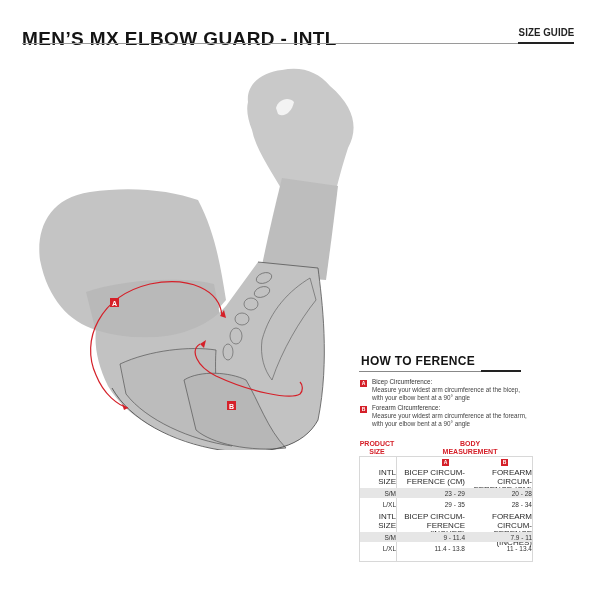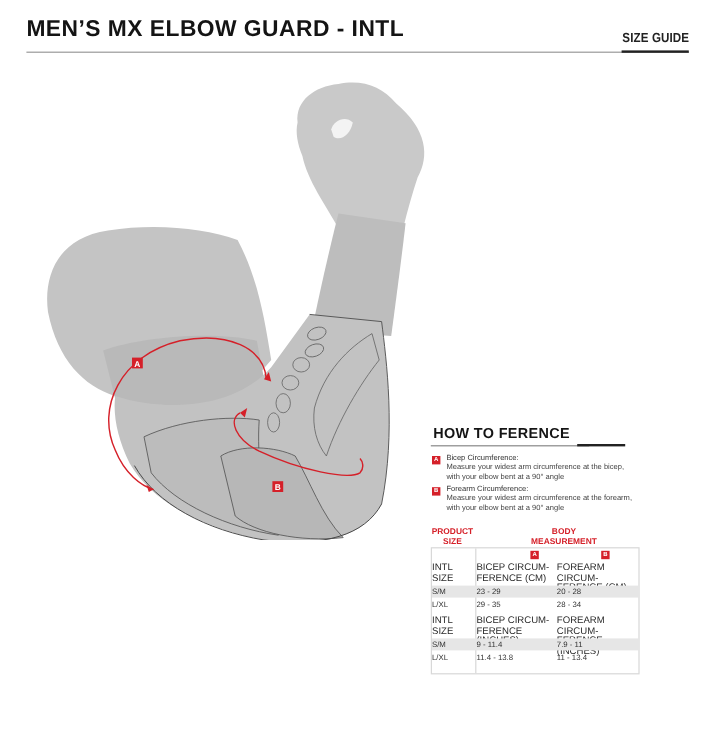--- a/index.html
+++ b/index.html
@@ -1,33 +1,33 @@
 <!DOCTYPE html>
 <html><head>
 <meta charset="utf-8">
 <style>
   html, body { margin:0; padding:0; background:#fff; }
   body { width:600px; height:613px; position:relative; overflow:hidden; font-family:"Liberation Sans", sans-serif; color:#1a1a1a; }
-  .title { position:absolute; left:22px; top:14px; font-size:19px; font-weight:bold; letter-spacing:0.4px; color:#141414;text-align:center; }
+  .title { position:absolute; left:22px; top:28px; font-size:19px; font-weight:bold; letter-spacing:0.4px; color:#141414;text-align:center; }
   .rule { position:absolute; left:22px; top:43px; width:552px; height:1px; background:#9a9a9a; }
   .guide { position:absolute; right:26px; top:26px; font-size:11px; font-weight:bold; color:#222; letter-spacing:0.1px; transform:scaleX(0.88); transform-origin:right; }
   .guide-under { position:absolute; left:518px; top:42px; width:56px; height:2px; background:#222; }
   .illus { position:absolute; left:0; top:50px; width:360px; height:400px; }
   .htm { position:absolute; left:361px; top:354px; font-size:12px; font-weight:bold; letter-spacing:0.3px; color:#141414; }
   .htm-rule { position:absolute; left:359px; top:371px; width:132px; height:1px; background:#888; }
   .htm-bar { position:absolute; left:481px; top:370px; width:40px; height:2px; background:#222; }
   .steps { position:absolute; left:360px; top:378px; width:200px; }
   .step { display:flex; align-items:flex-start; margin-bottom:2px; }
   .badge { display:inline-block; width:7px; height:7px; background:#d52029; color:#fff; font-size:5px; line-height:7px; text-align:center; font-weight:bold; margin-right:5px; margin-top:2px; flex:none; }
   .step-text { font-size:6.3px; line-height:8px; color:#444; }
   .step-head { color:#333; }
   .hdr { position:absolute; font-size:7px; font-weight:bold; color:#d52029; text-align:center; line-height:7.5px; }
   .tbl { position:absolute; left:359px; top:456px; width:172px; height:104px; border:1px solid #d8d8d8; }
   .tbl .vsep { position:absolute; left:36px; top:0; width:1px; height:104px; background:#d8d8d8; }
-  .cell { position:absolute; text-align:left; font-size:6.5px; line-height:7.5px; color:#333; }
+  .cell { position:absolute; text-align:right; font-size:6.5px; line-height:7.5px; color:#333; }
   .hcell { font-size:8px; line-height:8.5px; color:#2a2a2a; }
   .shade { position:absolute; left:0; width:172px; height:10px; background:#e6e6e6; }
   .mbadge { position:absolute; width:7px; height:7px; background:#d52029; color:#fff; font-size:5px; line-height:7px; text-align:center; font-weight:bold; }
 </style>
 </head>
 <body>
 
 <div class="title">MEN’S MX ELBOW GUARD - INTL</div>
 <div class="rule"></div>
 <div class="guide">SIZE GUIDE</div>

